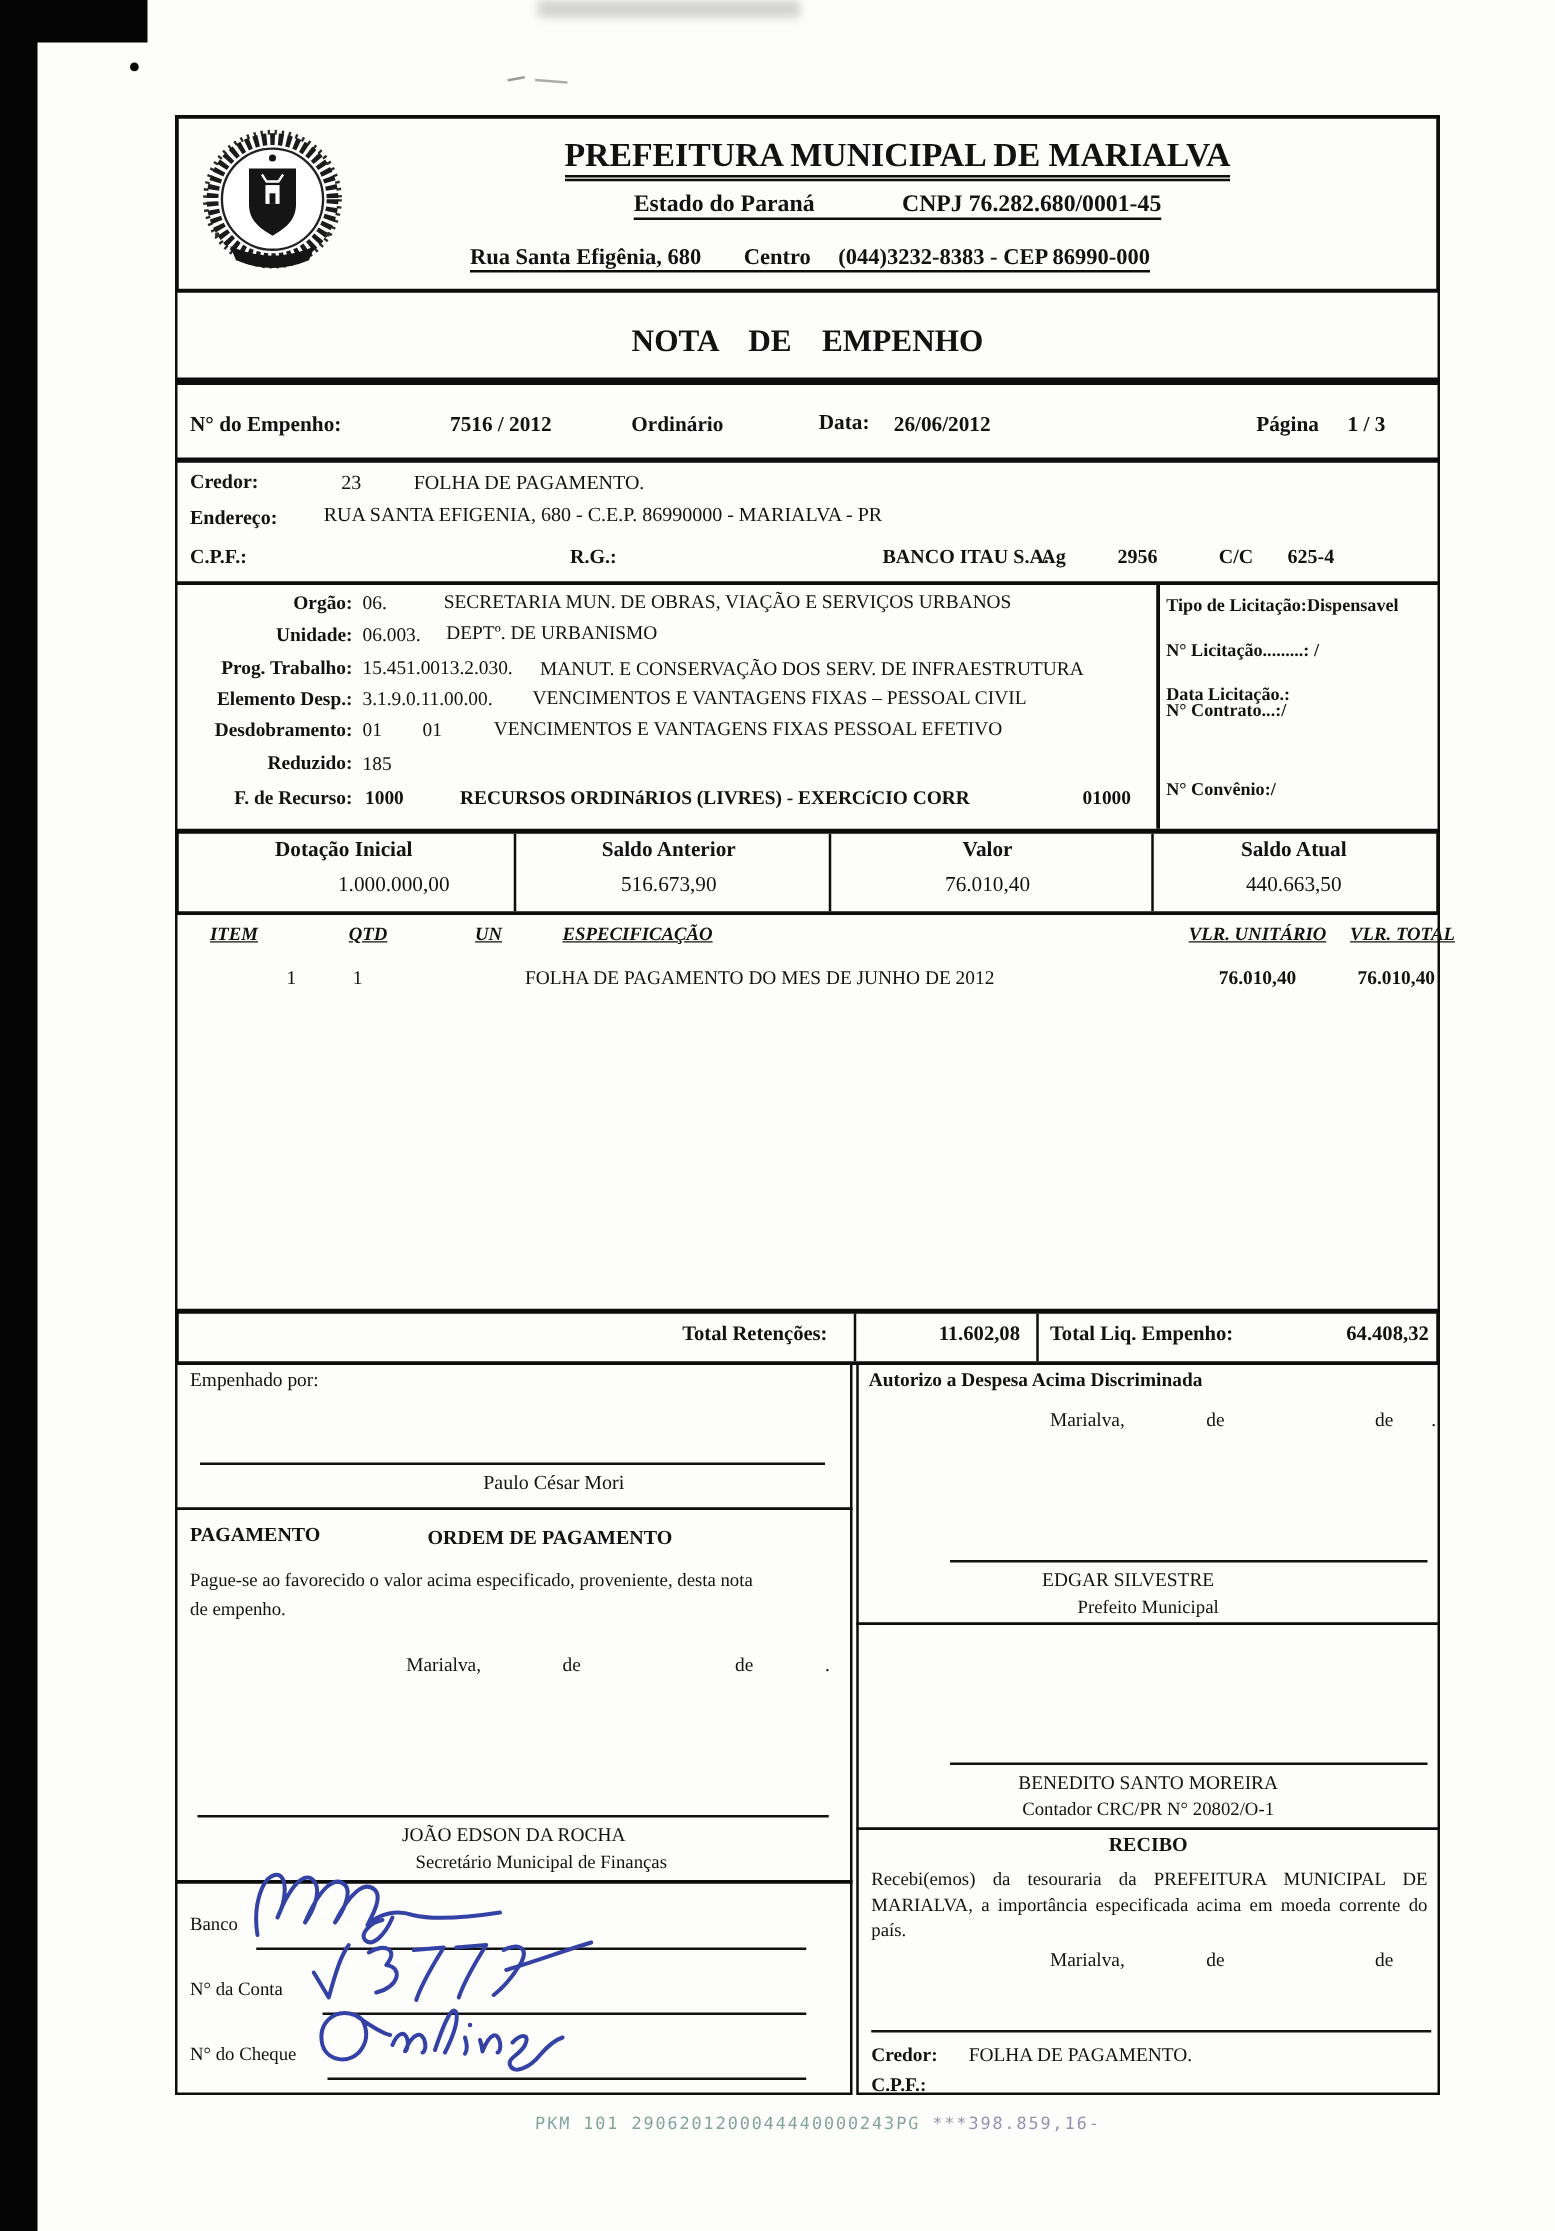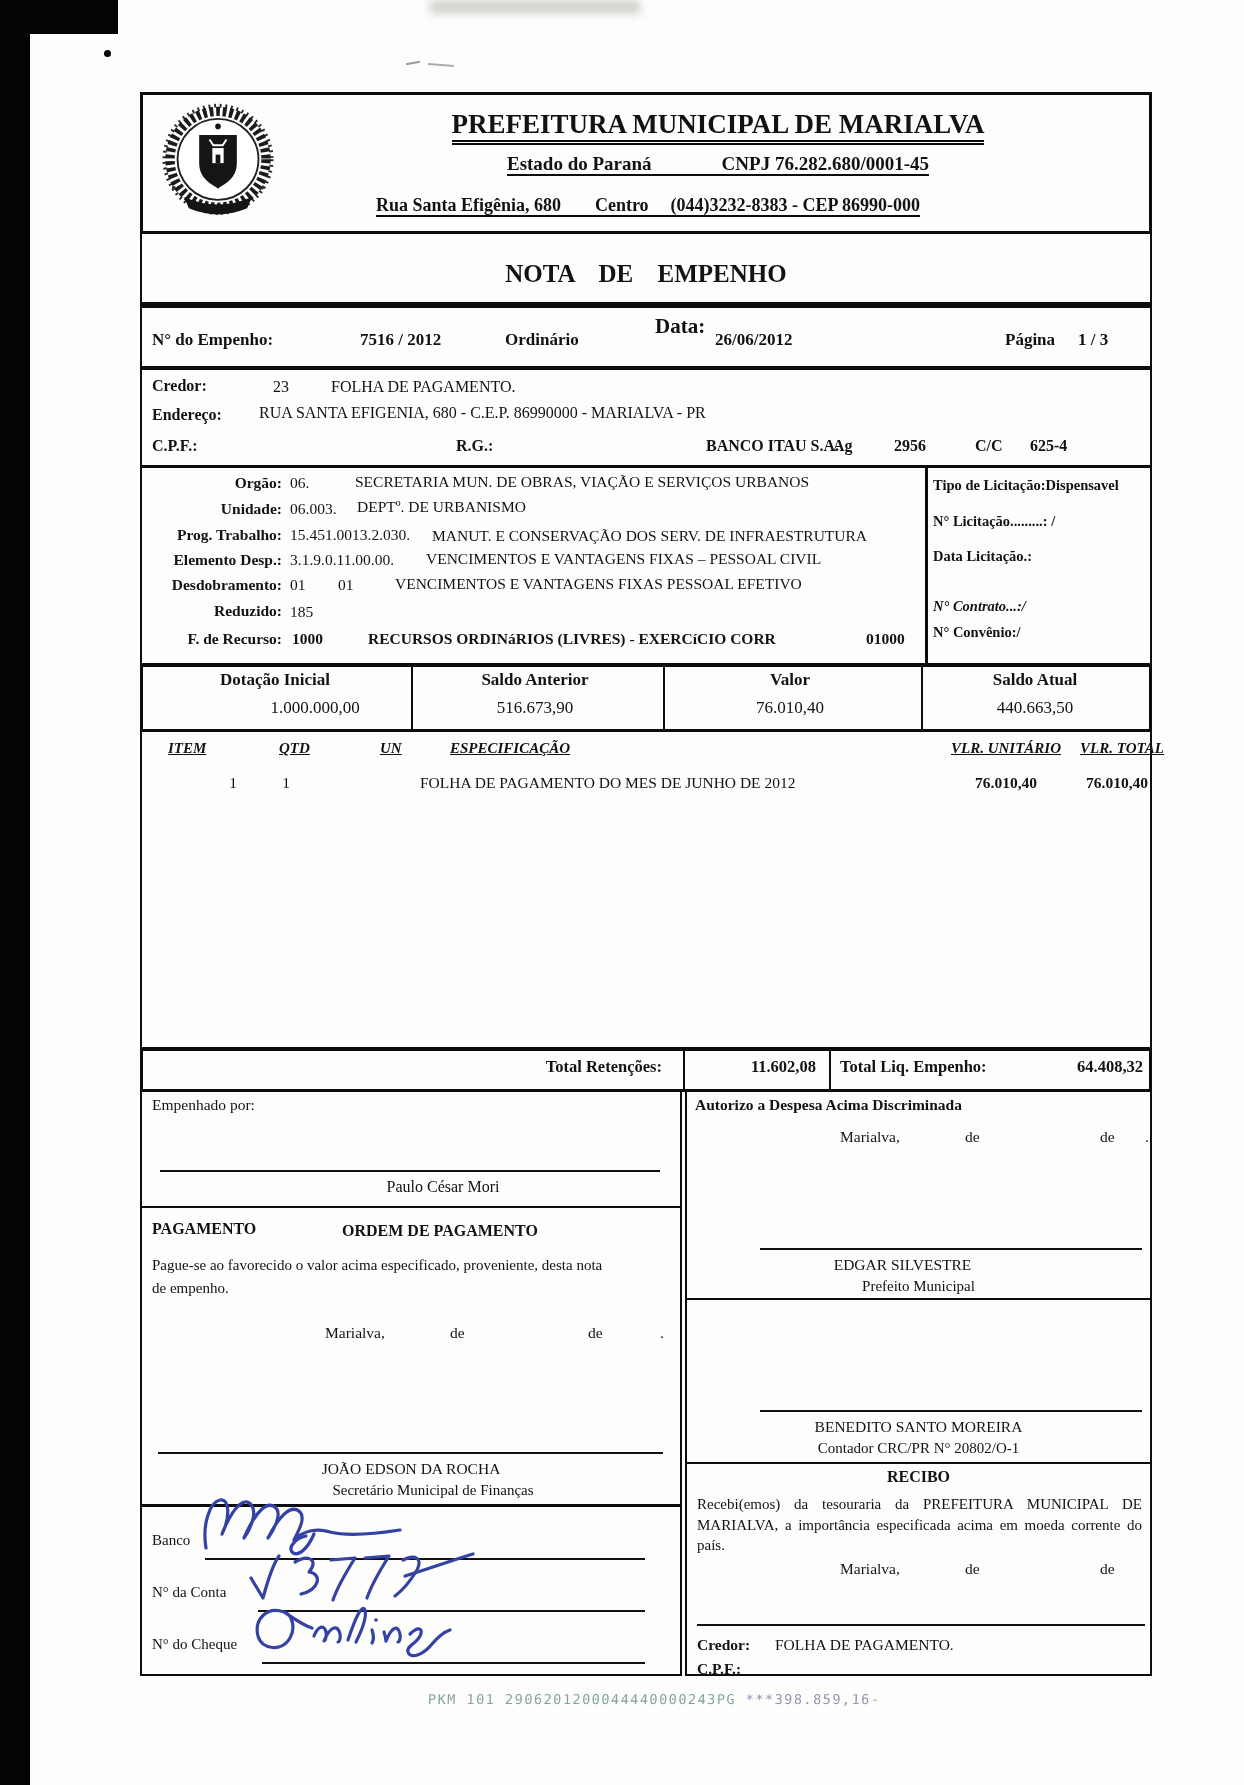--- a/index.html
+++ b/index.html
@@ -62,21 +62,21 @@
   </div>
 
   <div class="box" style="left:140px;top:232px;width:1012px;height:76px;border-bottom-width:6px;">
     <div class="t b center" style="left:0;top:26px;width:1008px;font-size:25px;word-spacing:18px;">NOTA DE EMPENHO</div>
   </div>
 
   <div class="box" style="left:140px;top:306px;width:1012px;height:64px;border-bottom-width:4px;"></div>
   <span class="t b" style="left:152px;top:330px;font-size:17px;">N° do Empenho:</span>
   <span class="t b" style="left:360px;top:330px;font-size:17px;">7516 / 2012</span>
   <span class="t b" style="left:505px;top:330px;font-size:17px;">Ordinário</span>
-  <span class="t b" style="left:655px;top:314px;font-size:21px;">Data:</span>
+  <span class="t b" style="left:655px;top:328px;font-size:17px;">Data:</span>
   <span class="t b" style="left:715px;top:330px;font-size:17px;">26/06/2012</span>
   <span class="t b" style="left:1005px;top:330px;font-size:17px;">Página</span>
   <span class="t b" style="left:1078px;top:330px;font-size:17px;">1 / 3</span>
 
   <div class="box" style="left:140px;top:368px;width:1012px;height:100px;border-bottom-width:3px;"></div>
   <span class="t b" style="left:152px;top:377px;font-size:16px;">Credor:</span>
   <span class="t" style="left:273px;top:378px;font-size:16px;">23</span>
   <span class="t" style="left:331px;top:378px;font-size:16px;">FOLHA DE PAGAMENTO.</span>
   <span class="t b" style="left:152px;top:406px;font-size:16px;">Endereço:</span>
   <span class="t" style="left:259px;top:404px;font-size:16px;">RUA SANTA EFIGENIA, 680  -  C.E.P. 86990000  -  MARIALVA  -  PR</span>
@@ -117,21 +117,21 @@
   <span class="t" style="left:290px;top:603px;font-size:15.5px;">185</span>
 
   <span class="t b right" style="left:140px;top:630px;width:142px;font-size:15.5px;">F. de Recurso:</span>
   <span class="t b" style="left:292px;top:630px;font-size:15.5px;">1000</span>
   <span class="t b" style="left:368px;top:630px;font-size:15.5px;">RECURSOS ORDINáRIOS (LIVRES) - EXERCíCIO CORR</span>
   <span class="t b" style="left:866px;top:630px;font-size:15.5px;">01000</span>
 
   <span class="t b" style="left:933px;top:477px;font-size:14.5px;"><span>Tipo de Licitação:</span><span>Dispensavel</span></span>
   <span class="t b" style="left:933px;top:513px;font-size:14.5px;">N° Licitação.........: /</span>
   <span class="t b" style="left:933px;top:548px;font-size:14.5px;">Data Licitação.:</span>
-  <span class="t b" style="left:933px;top:598px;font-size:14.5px;font-style:italic;">N° Contrato...:/</span>
+  <span class="t b" style="left:933px;top:561px;font-size:14.5px;">N° Contrato...:/</span>
   <span class="t b" style="left:933px;top:624px;font-size:14.5px;">N° Convênio:/</span>
 
   <div class="box" style="left:140px;top:664px;width:1012px;height:68px;border-width:3px;">
     <div style="position:absolute;left:268px;top:0;bottom:0;border-left:2px solid #0d0d0d;"></div>
     <div style="position:absolute;left:520px;top:0;bottom:0;border-left:2px solid #0d0d0d;"></div>
     <div style="position:absolute;left:778px;top:0;bottom:0;border-left:2px solid #0d0d0d;"></div>
   </div>
   <span class="t b center" style="left:140px;top:670px;width:270px;font-size:17px;">Dotação Inicial</span>
   <span class="t center" style="left:140px;top:698px;width:270px;font-size:17px;padding-left:40px;">1.000.000,00</span>
   <span class="t b center" style="left:410px;top:670px;width:250px;font-size:17px;">Saldo Anterior</span>

